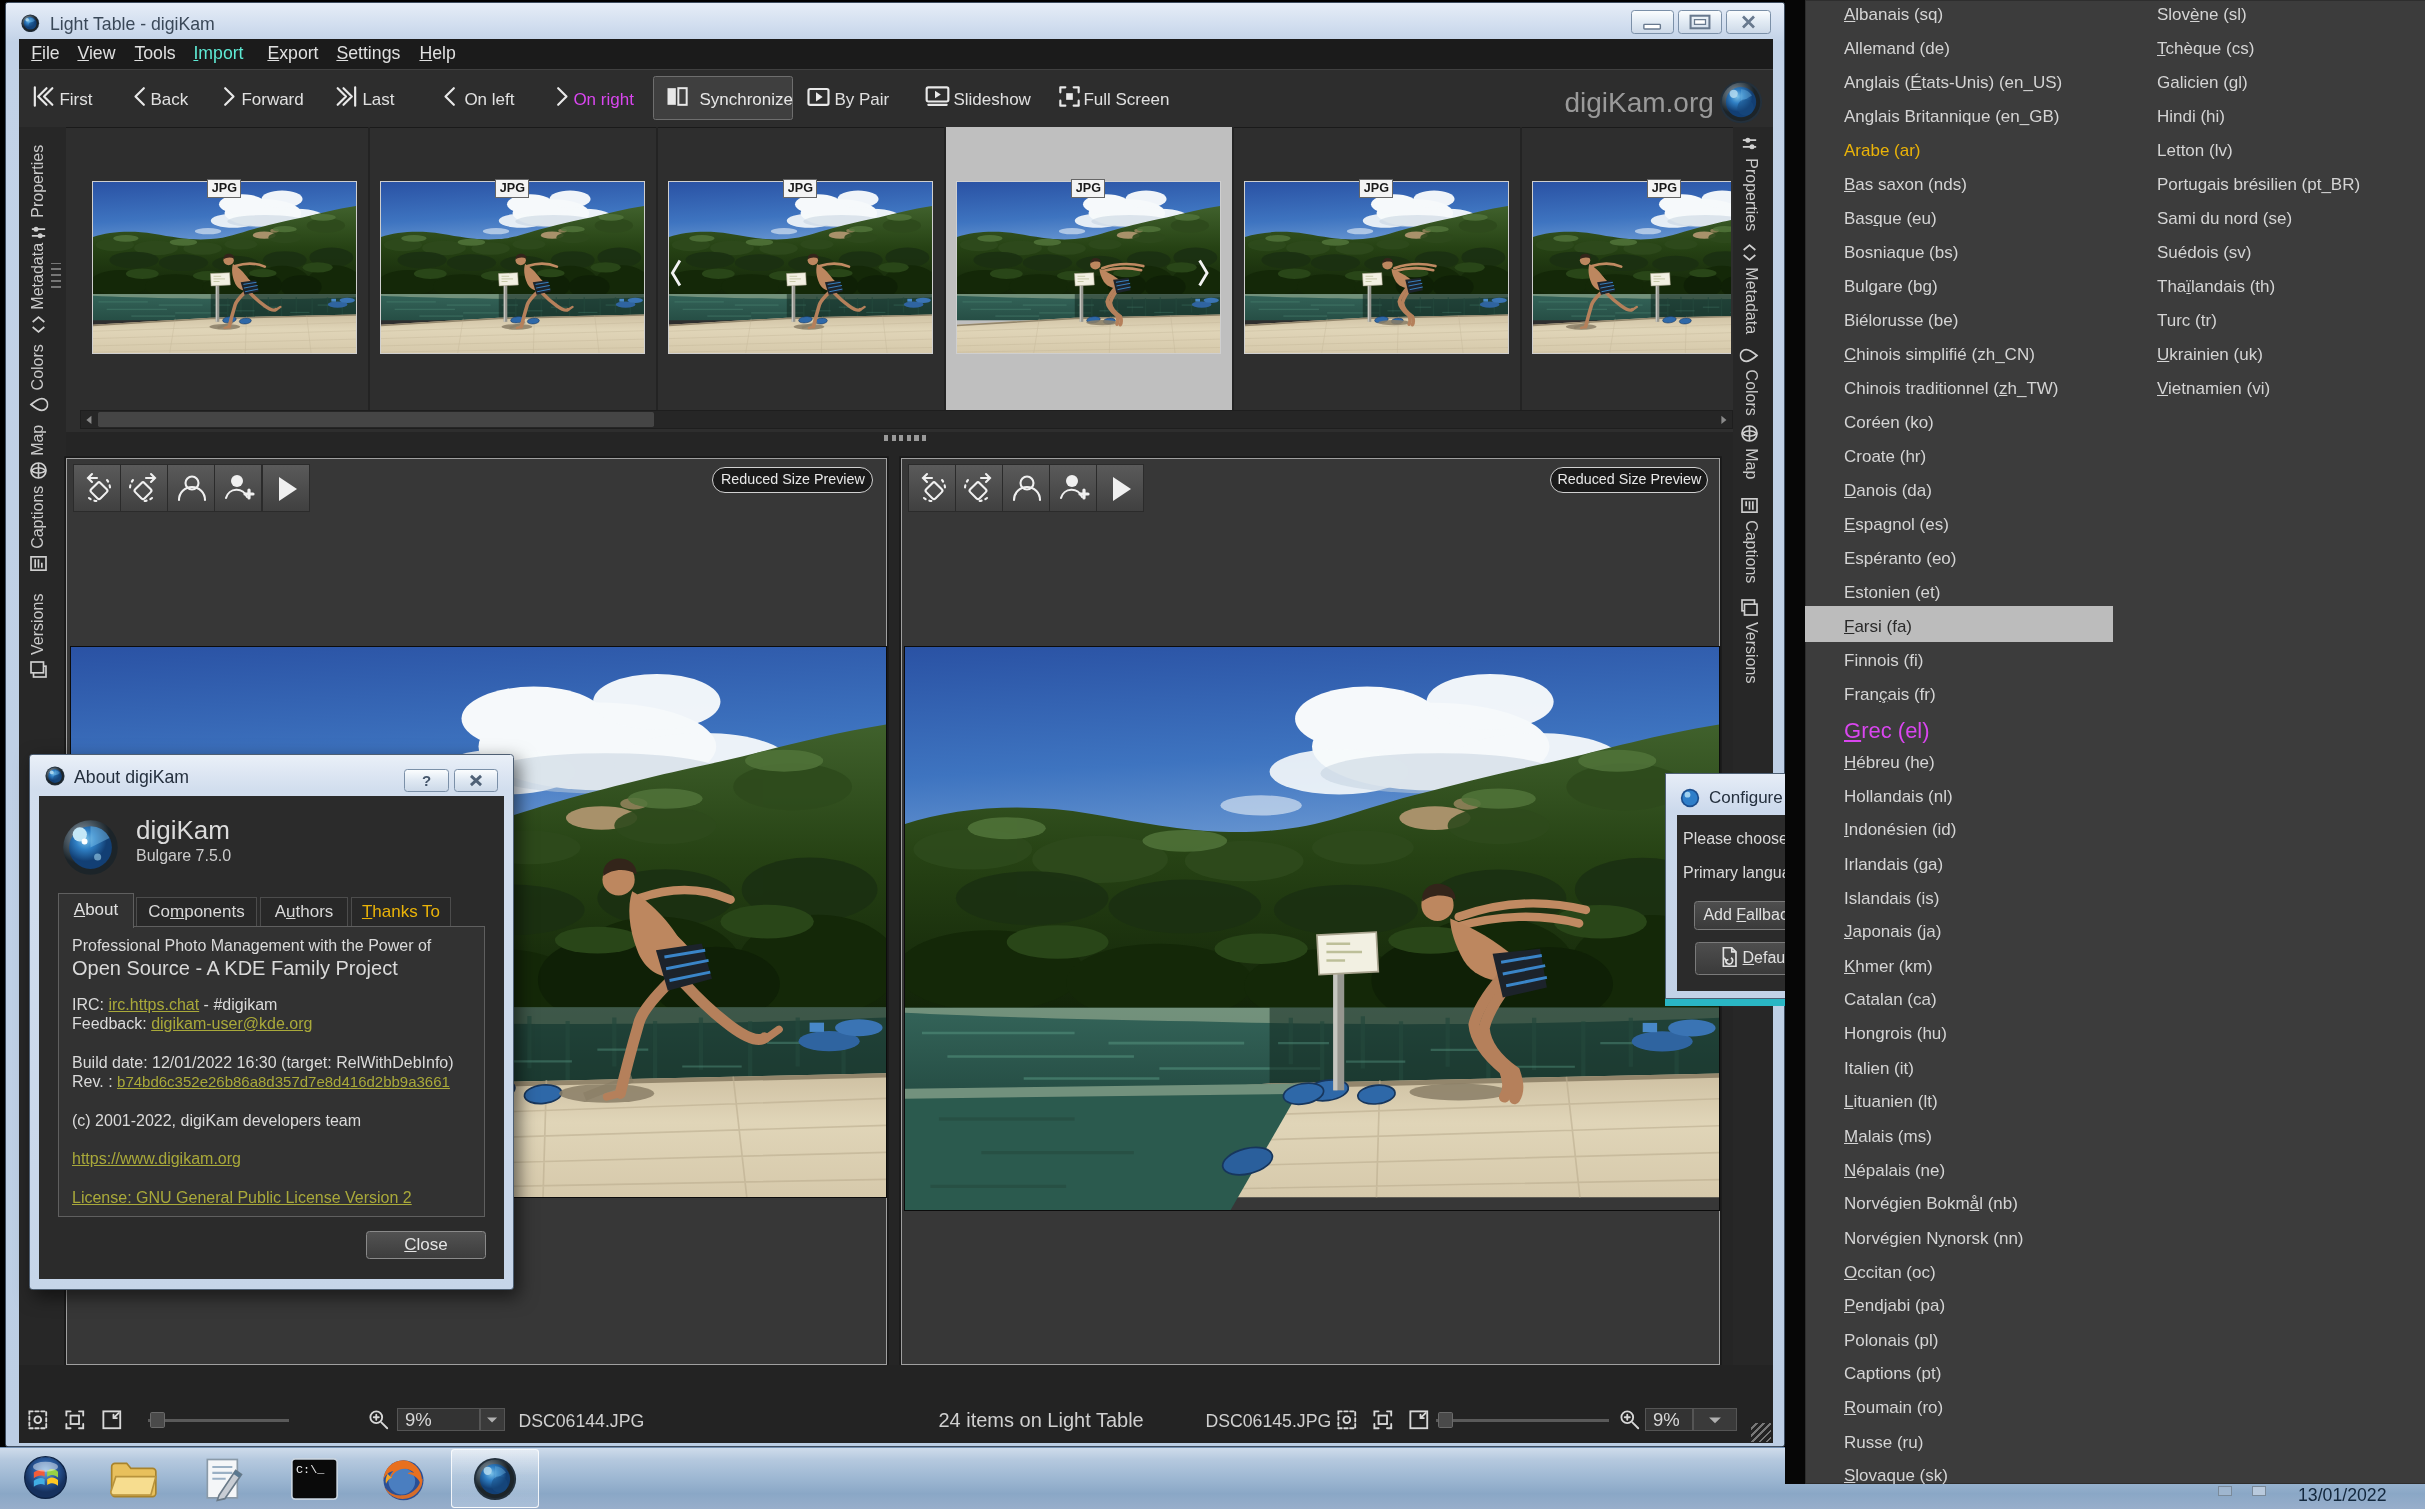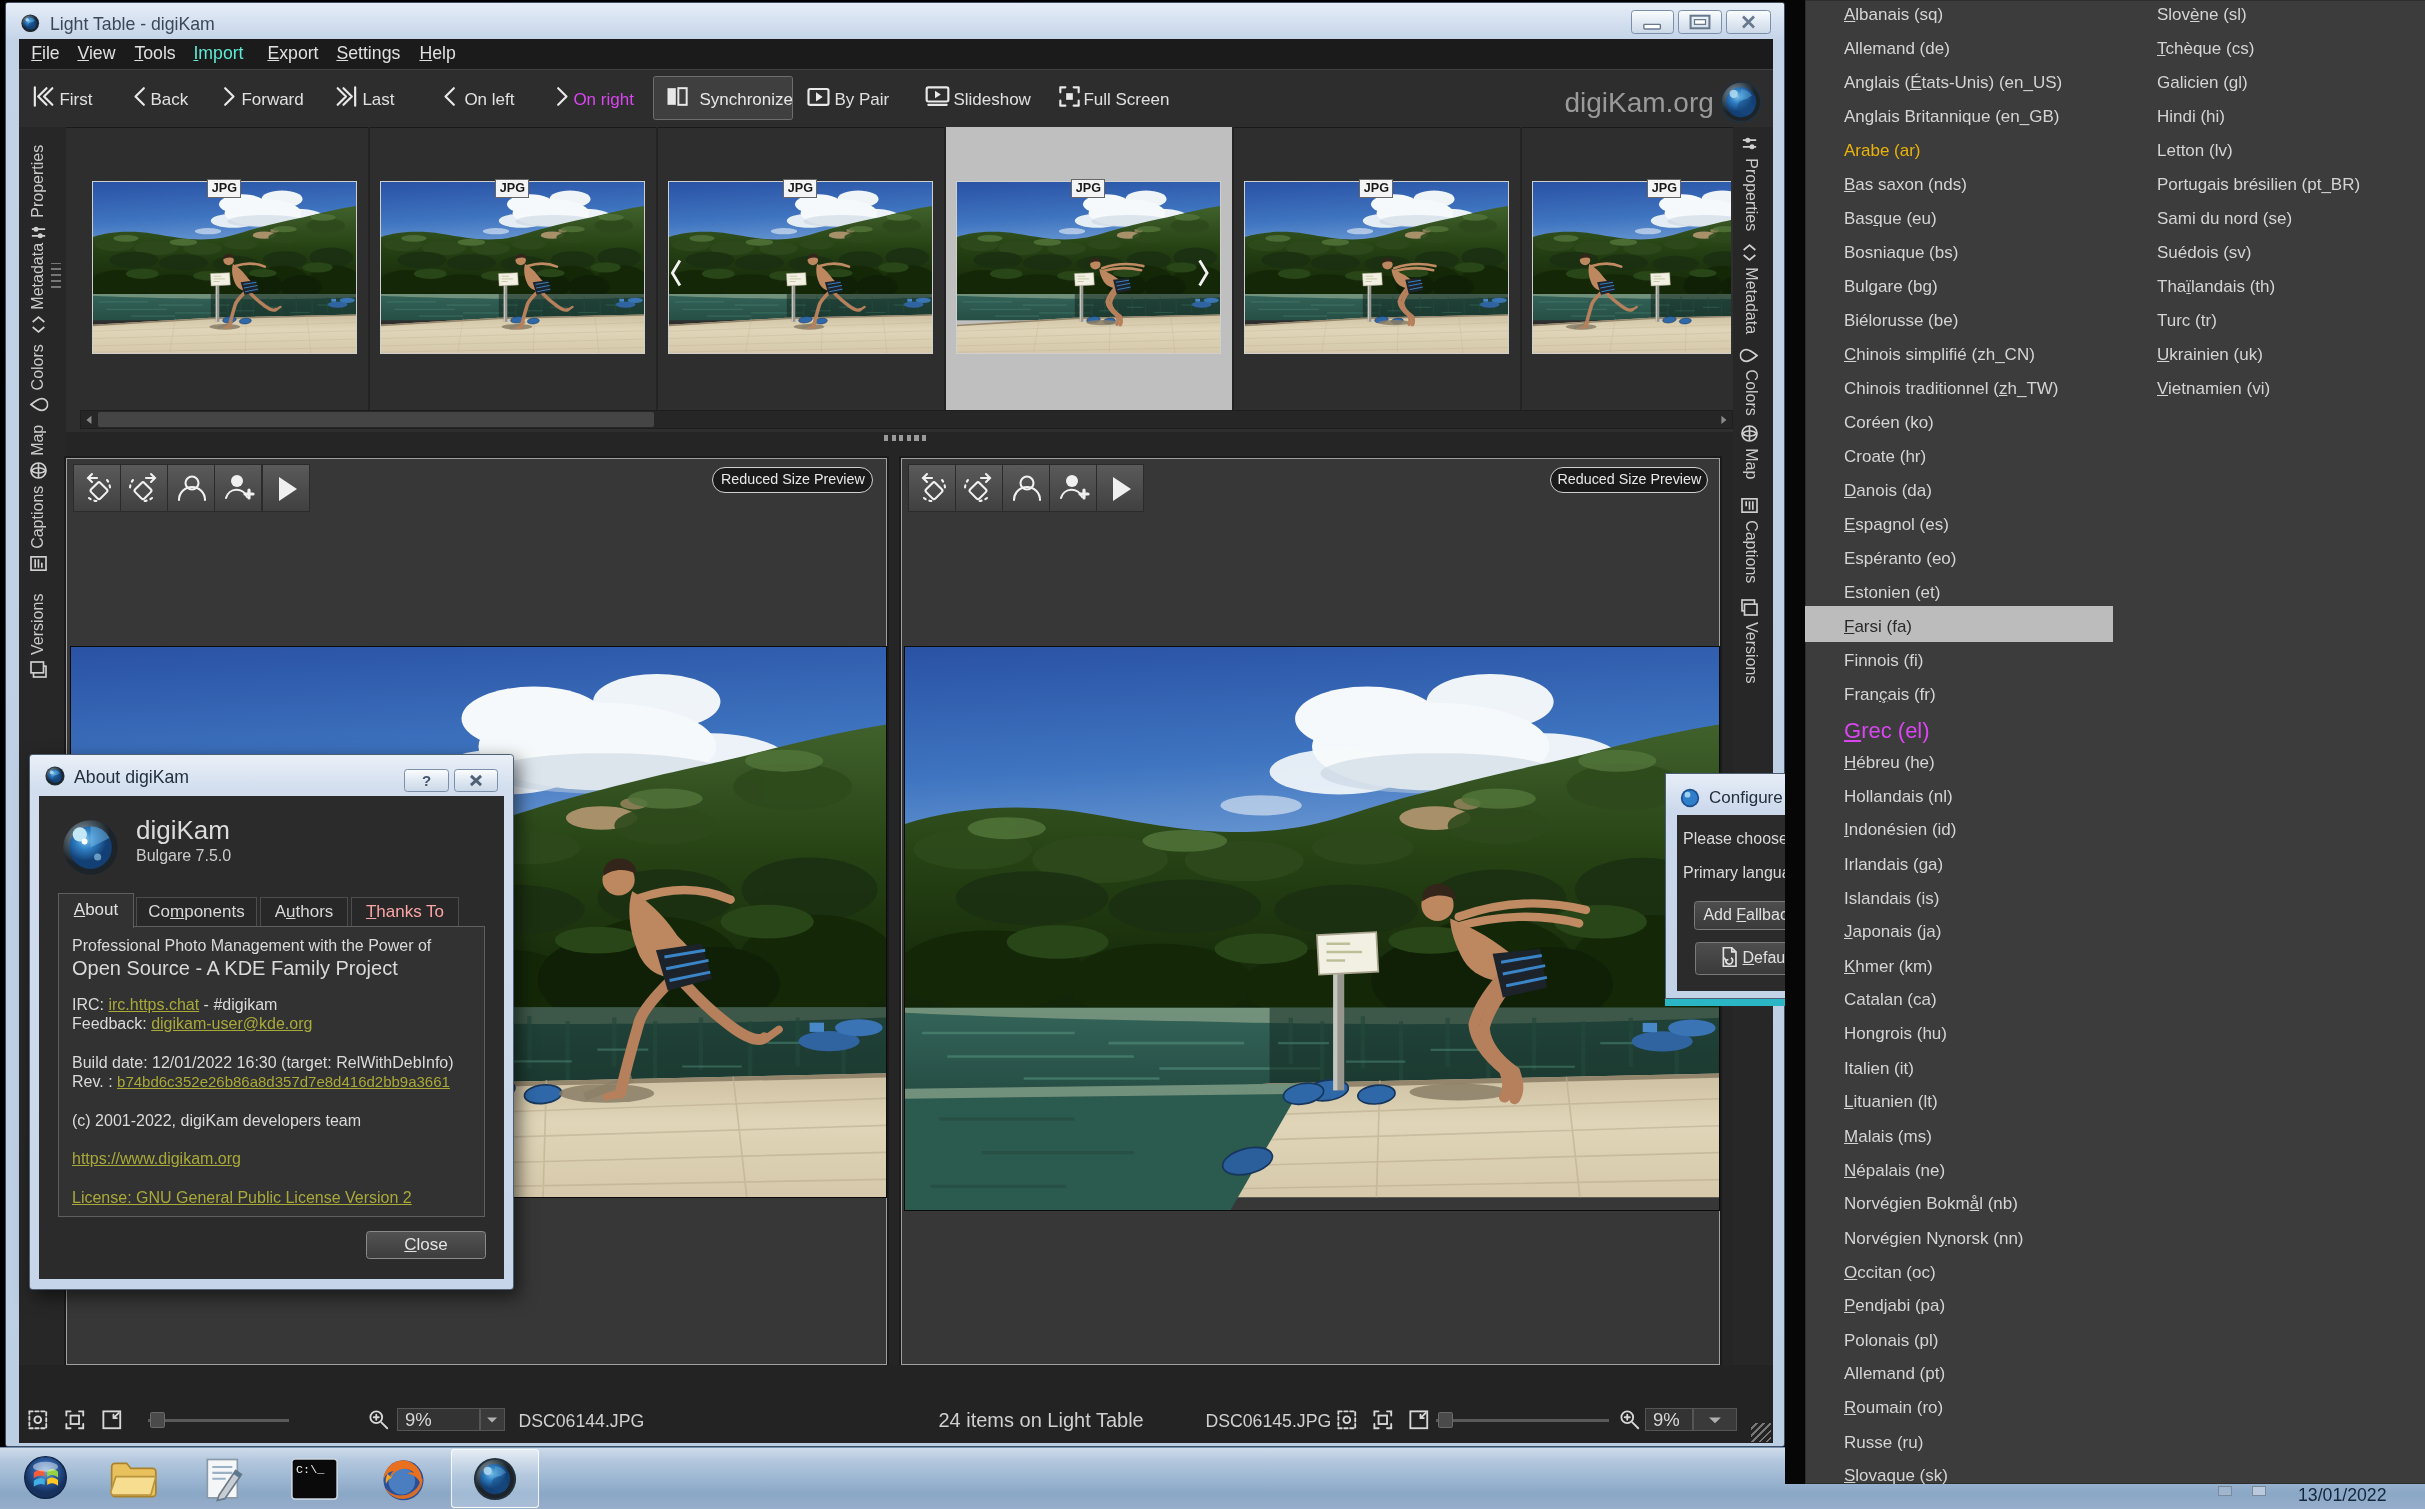--- a/index.html
+++ b/index.html
@@ -510,21 +510,21 @@
 <circle cx="15" cy="13" r="6" fill="#c4e7f7"></circle>
     <circle cx="19" cy="19" r="2.5" fill="#ffffff"></circle>
 <path d="M38 30 A16 16 0 0 1 18 41 A16 16 0 0 0 38 30 Z" fill="#123f74" opacity="0.8"></path>
     <circle cx="30" cy="32" r="3" fill="#9fd4ef" opacity="0.6"></circle>
   </svg>
 <div class="abs" style="left:136px;top:815px;font-size:26px;color:#dcdcdc">digiKam</div>
 <div class="abs" style="left:136px;top:847px;font-size:16px;color:#cccccc">Bulgare 7.5.0</div>
 <div class="abs" style="left:58px;top:893px;width:76px;height:35px;background:#323232;border:0.8px solid #5f5f5f;border-bottom:none;color:#e0e0e0;font-size:17px;text-align:center;line-height:32px;z-index:3"><u>A</u>bout</div>
 <div class="abs" style="left:136px;top:897px;width:121px;height:30px;background:#282828;border:0.8px solid #4c4c4c;color:#d8d8d8;font-size:17px;text-align:center;line-height:28px">Co<u>m</u>ponents</div>
 <div class="abs" style="left:260px;top:897px;width:88px;height:30px;background:#282828;border:0.8px solid #4c4c4c;color:#d8d8d8;font-size:17px;text-align:center;line-height:28px">A<u>u</u>thors</div>
-<div class="abs" style="left:351px;top:897px;width:108px;height:30px;background:#282828;border:0.8px solid #4c4c4c;color:#fca5a5;font-size:17px;text-align:center;line-height:28px"><u>T</u>hanks To</div>
+<div class="abs" style="left:351px;top:897px;width:100px;height:30px;background:#282828;border:0.8px solid #4c4c4c;color:#eab308;font-size:17px;text-align:center;line-height:28px"><u>T</u>hanks To</div>
 <div class="abs" style="left:58px;top:926px;width:427px;height:291px;background:#323232;border:0.8px solid #5f5f5f;z-index:2"></div>
 <div class="abs" style="left:72px;top:937px;font-size:16px;color:#dadada;z-index:3;white-space:nowrap">Professional Photo Management with the Power of</div>
 <div class="abs" style="left:72px;top:957px;font-size:20px;color:#dadada;z-index:3;white-space:nowrap">Open Source - A KDE Family Project</div>
 <div class="abs" style="left:72px;top:996px;font-size:16px;color:#dadada;z-index:3;white-space:nowrap">IRC: <span class="lnk">irc.https.chat</span> - #digikam</div>
 <div class="abs" style="left:72px;top:1015px;font-size:16px;color:#dadada;z-index:3;white-space:nowrap">Feedback: <span class="lnk">digikam-user@kde.org</span></div>
 <div class="abs" style="left:72px;top:1054px;font-size:16px;color:#dadada;z-index:3;white-space:nowrap">Build date: 12/01/2022 16:30 (target: RelWithDebInfo)</div>
 <div class="abs" style="left:72px;top:1073px;font-size:16px;color:#dadada;z-index:3;white-space:nowrap">Rev. : <span class="lnk" style="font-size:15px">b74bd6c352e26b86a8d357d7e8d416d2bb9a3661</span></div>
 <div class="abs" style="left:72px;top:1112px;font-size:16px;color:#dadada;z-index:3;white-space:nowrap">(c) 2001-2022, digiKam developers team</div>
 <div class="abs" style="left:72px;top:1150px;font-size:16px;color:#dadada;z-index:3;white-space:nowrap"><span class="lnk">https://www.digikam.org</span></div>
 <div class="abs" style="left:72px;top:1189px;font-size:16px;color:#dadada;z-index:3;white-space:nowrap"><span class="lnk">License: GNU General Public License Version 2</span></div>
@@ -583,21 +583,21 @@
 <div class="abs" style="left:1844px;top:1024px;font-size:17px;color:#d4d4d4;white-space:nowrap">Hongrois (hu)</div>
 <div class="abs" style="left:1844px;top:1059px;font-size:17px;color:#d4d4d4;white-space:nowrap">Italien (it)</div>
 <div class="abs" style="left:1844px;top:1092px;font-size:17px;color:#d4d4d4;white-space:nowrap"><u>L</u>ituanien (lt)</div>
 <div class="abs" style="left:1844px;top:1127px;font-size:17px;color:#d4d4d4;white-space:nowrap"><u>M</u>alais (ms)</div>
 <div class="abs" style="left:1844px;top:1161px;font-size:17px;color:#d4d4d4;white-space:nowrap"><u>N</u>épalais (ne)</div>
 <div class="abs" style="left:1844px;top:1194px;font-size:17px;color:#d4d4d4;white-space:nowrap">Norvégien Bokm<u>å</u>l (nb)</div>
 <div class="abs" style="left:1844px;top:1229px;font-size:17px;color:#d4d4d4;white-space:nowrap">Norvégien N<u>y</u>norsk (nn)</div>
 <div class="abs" style="left:1844px;top:1263px;font-size:17px;color:#d4d4d4;white-space:nowrap"><u>O</u>ccitan (oc)</div>
 <div class="abs" style="left:1844px;top:1296px;font-size:17px;color:#d4d4d4;white-space:nowrap"><u>P</u>endjabi (pa)</div>
 <div class="abs" style="left:1844px;top:1331px;font-size:17px;color:#d4d4d4;white-space:nowrap">Polonais (pl)</div>
-<div class="abs" style="left:1844px;top:1364px;font-size:17px;color:#d4d4d4;white-space:nowrap">Allemand (pt)</div>
+<div class="abs" style="left:1844px;top:1364px;font-size:17px;color:#d4d4d4;white-space:nowrap">Captions (pt)</div>
 <div class="abs" style="left:1844px;top:1398px;font-size:17px;color:#d4d4d4;white-space:nowrap"><u>R</u>oumain (ro)</div>
 <div class="abs" style="left:1844px;top:1433px;font-size:17px;color:#d4d4d4;white-space:nowrap">Russe (ru)</div>
 <div class="abs" style="left:1844px;top:1466px;font-size:17px;color:#d4d4d4;white-space:nowrap"><u>S</u>lovaque (sk)</div>
 <div class="abs" style="left:2157px;top:5px;font-size:17px;color:#d4d4d4;white-space:nowrap">Slov<u>è</u>ne (sl)</div>
 <div class="abs" style="left:2157px;top:39px;font-size:17px;color:#d4d4d4;white-space:nowrap"><u>T</u>chèque (cs)</div>
 <div class="abs" style="left:2157px;top:73px;font-size:17px;color:#d4d4d4;white-space:nowrap">Galicien (gl)</div>
 <div class="abs" style="left:2157px;top:107px;font-size:17px;color:#d4d4d4;white-space:nowrap">Hindi (hi)</div>
 <div class="abs" style="left:2157px;top:141px;font-size:17px;color:#d4d4d4;white-space:nowrap">Letton (lv)</div>
 <div class="abs" style="left:2157px;top:175px;font-size:17px;color:#d4d4d4;white-space:nowrap">Portugais brésilien (pt_BR)</div>
 <div class="abs" style="left:2157px;top:209px;font-size:17px;color:#d4d4d4;white-space:nowrap">Sami du nord (se)</div>

